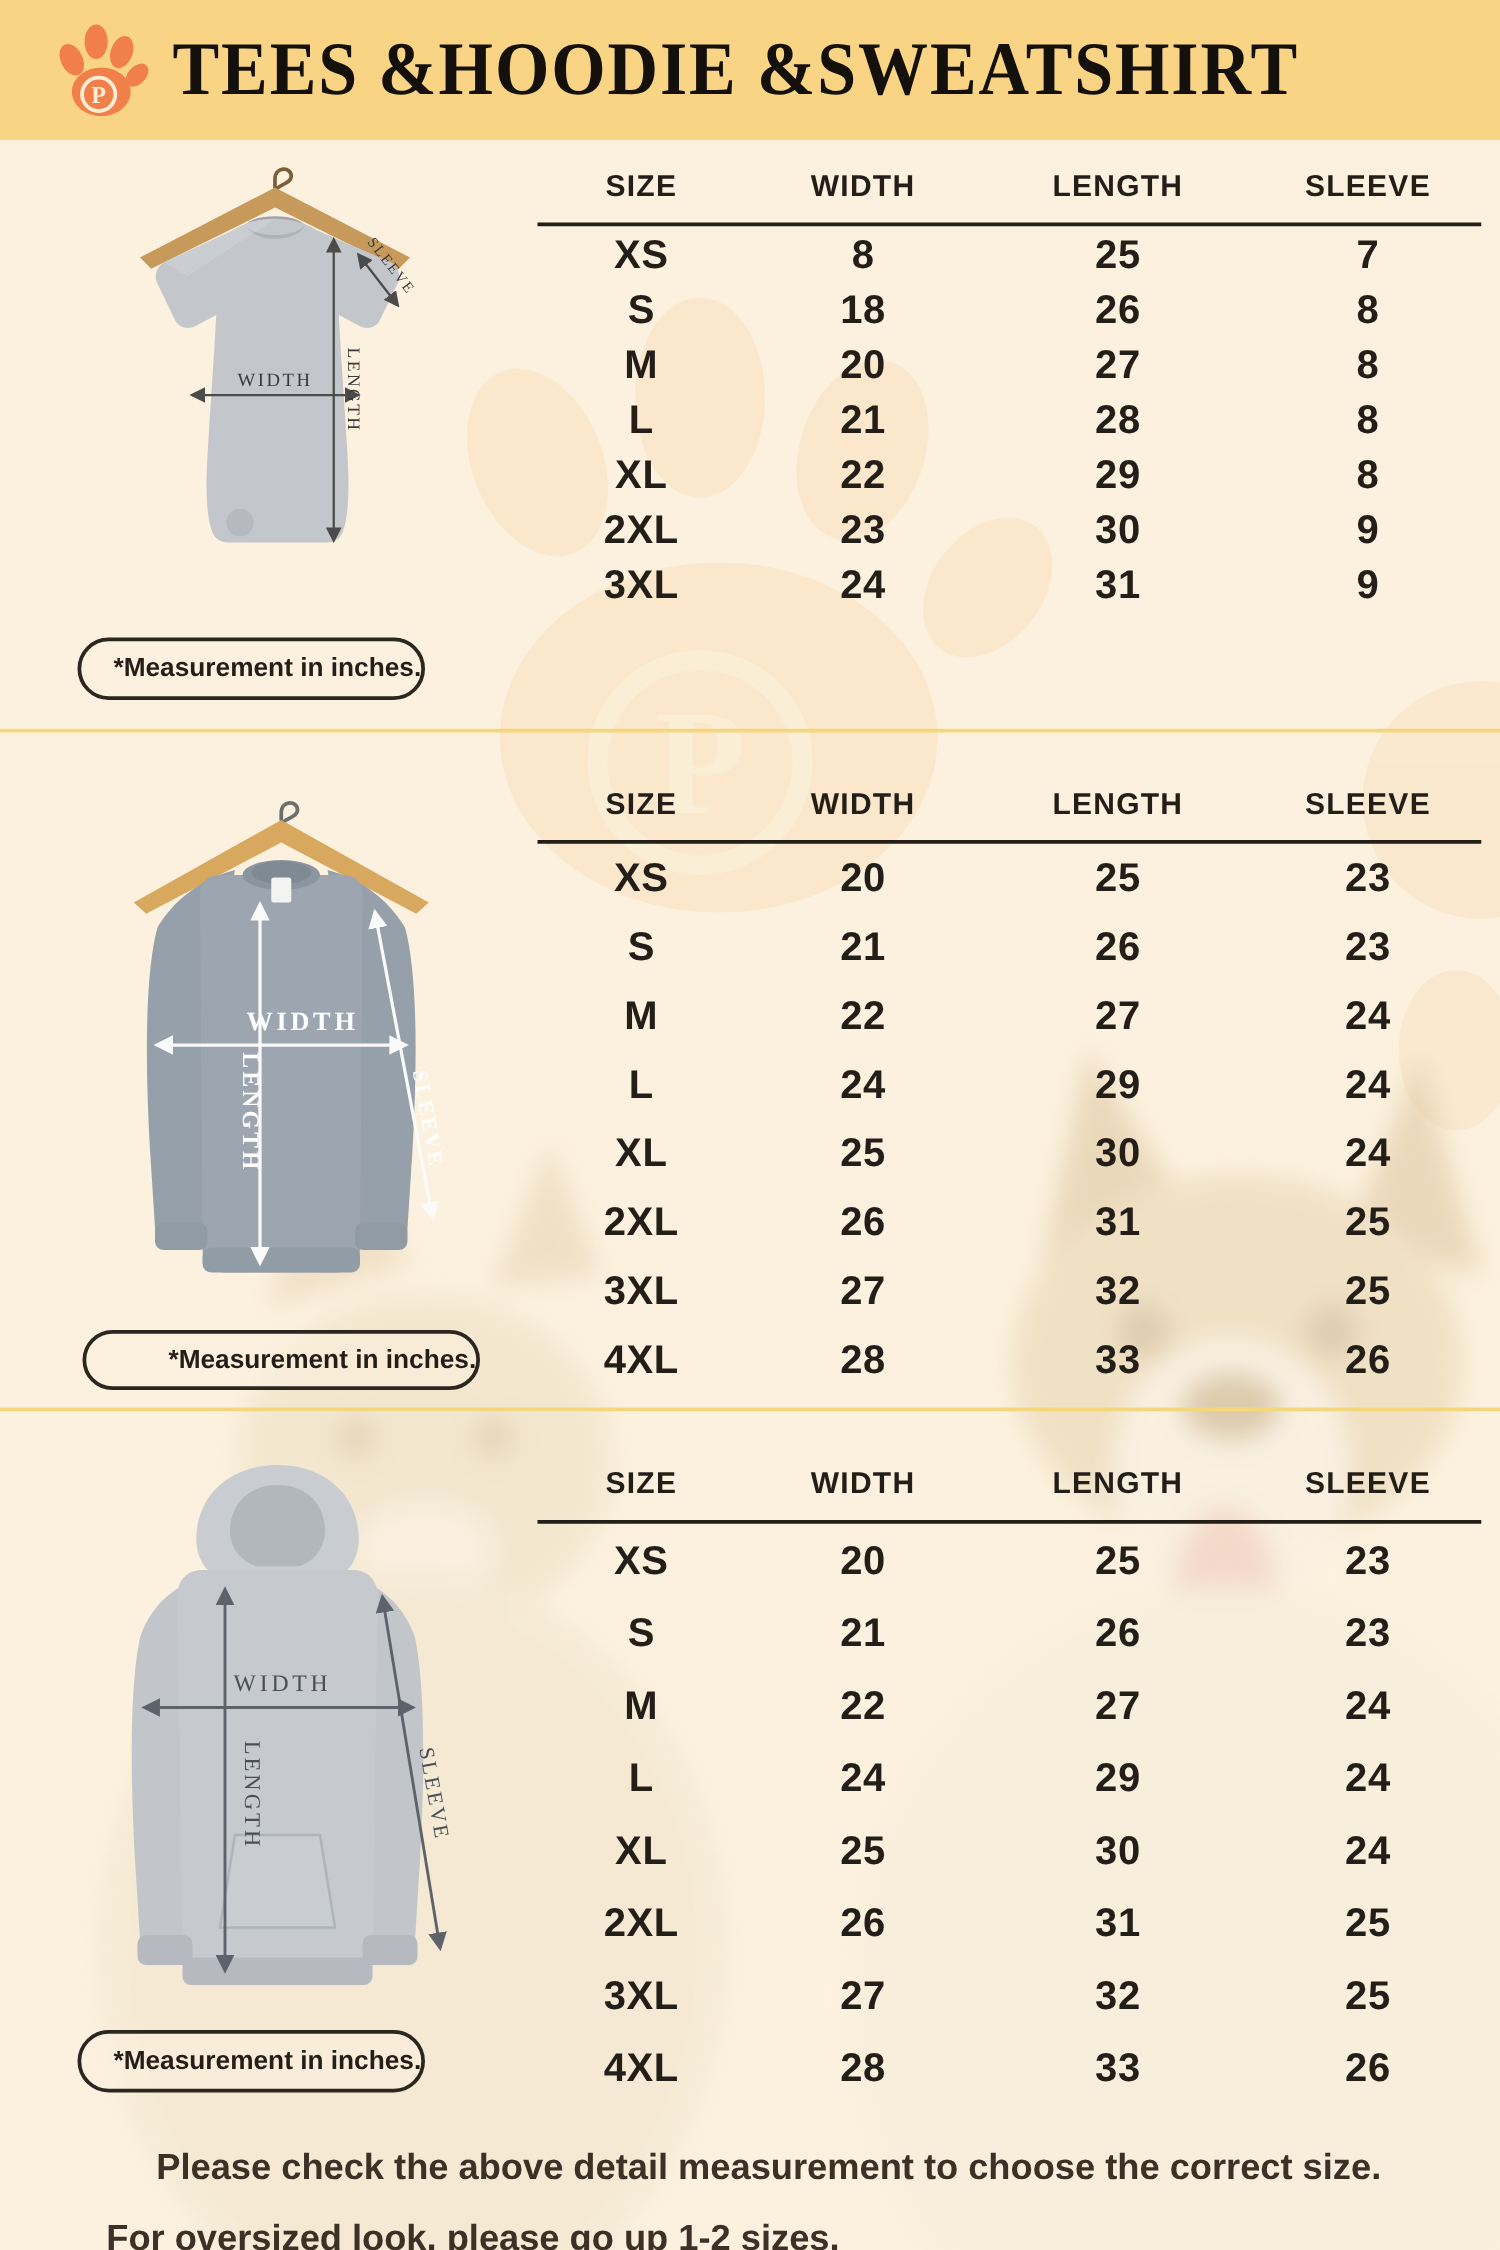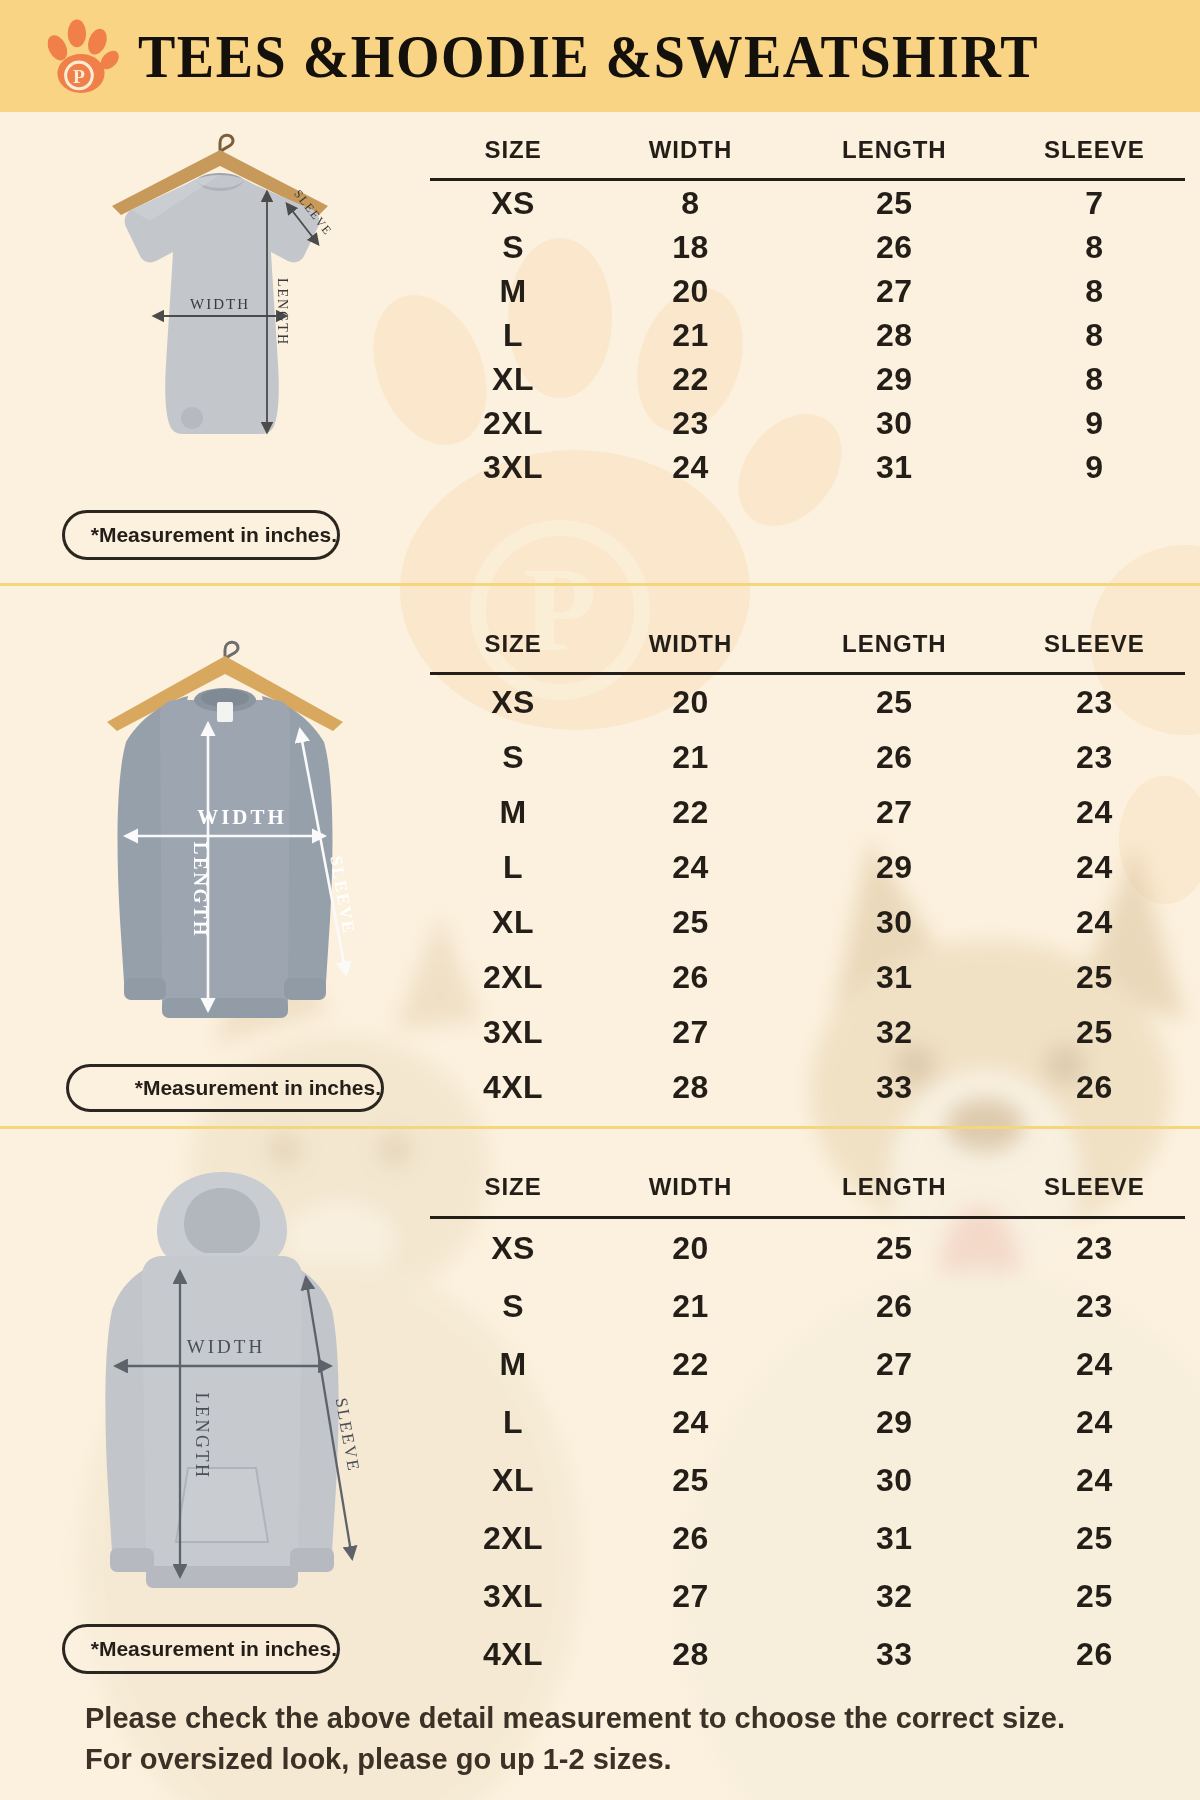--- a/index.html
+++ b/index.html
@@ -379,18 +379,18 @@
               <div class="cell">4XL</div>
               <div class="cell">28</div>
               <div class="cell">33</div>
               <div class="cell">26</div>
             </div>
           </div>
       </div>
     </section>
 
     <footer class="footer">
-      <p style="margin:0;">Please check the above detail measurement to choose the correct size.</p>
+      <p style="margin:16px;text-align:center;">Please check the above detail measurement to choose the correct size.</p>
       <p style="margin:0;">For oversized look, please go up 1-2 sizes.</p>
     </footer>
 
   </div>
 </div>
 
 </body></html>

